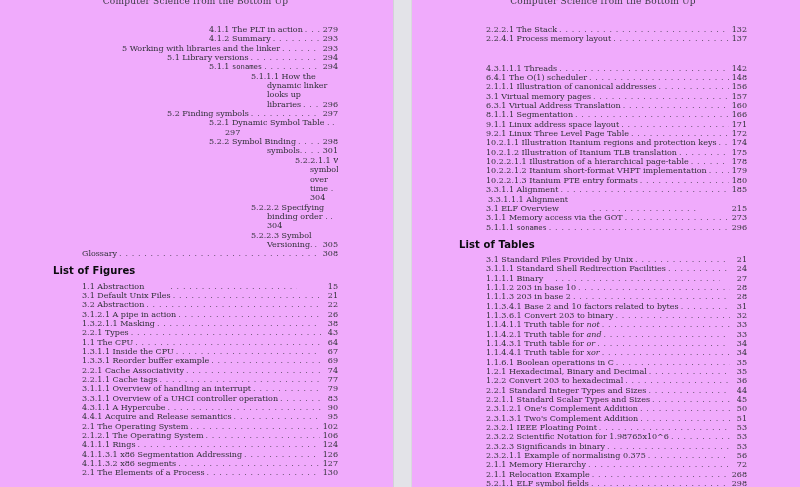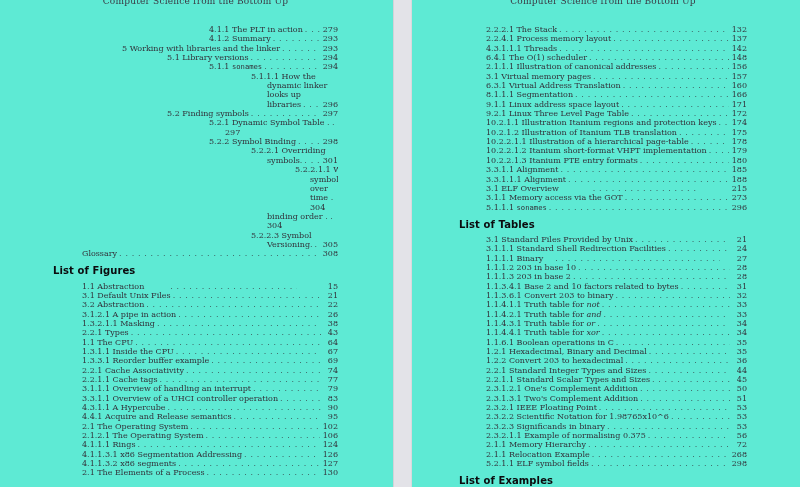--- a/index.html
+++ b/index.html
@@ -7,21 +7,21 @@
     width: 800px; height: 487px;
     overflow: hidden;
     background: #ffffff;
     font-family: "DejaVu Serif", serif;
     color: #32323a;
   }
   .viewport { position: relative; width: 800px; height: 487px; }
 
   .page {
     position: absolute; top: 0; bottom: 0;
-    background: #5eead4;
+    background: #f0abfc;
   }
   #page-left  { left: 0;     width: 393px; }
   #page-right { left: 412px; width: 388px; }
 
   .gutter {
     position: absolute; top: 0; bottom: 0;
     left: 393px; width: 19px;
     background: #e3e3e8;
     border-left: 1px solid #d2d2d7;
     border-right: 1px solid #d9d9dd;
@@ -98,27 +98,27 @@
           <div class="row" style="padding-left: 114px;"><span class="txt">5.1 Library versions</span><span class="leader">. . . . . . . . . . . . . . . . . . . . . . . . . . . . . . . . . . . . . . . . . . . . . . . . . . . . . . . . . . . . . . . . . . . . . . . . . . . . . . . . . . . . . . . . . . . . . . . . . . . . . . . . . . . . . . . . . . . . . . . . </span><span class="pg">294</span></div>
           <div class="row" style="padding-left: 156px;"><span class="txt">5.1.1 </span><span class="mono">sonames</span><span class="leader">. . . . . . . . . . . . . . . . . . . . . . . . . . . . . . . . . . . . . . . . . . . . . . . . . . . . . . . . . . . . . . . . . . . . . . . . . . . . . . . . . . . . . . . . . . . . . . . . . . . . . . . . . . . . . . . . . . . . . . . . </span><span class="pg">294</span></div>
           <div class="row" style="padding-left: 198px;"><span class="txt">5.1.1.1 How the</span></div>
           <div class="row" style="padding-left: 214px;"><span class="txt">dynamic linker</span></div>
           <div class="row" style="padding-left: 214px;"><span class="txt">looks up</span></div>
           <div class="row" style="padding-left: 214px;"><span class="txt">libraries</span><span class="leader">. . . . . . . . . . . . . . . . . . . . . . . . . . . . . . . . . . . . . . . . . . . . . . . . . . . . . . . . . . . . . . . . . . . . . . . . . . . . . . . . . . . . . . . . . . . . . . . . . . . . . . . . . . . . . . . . . . . . . . . . </span><span class="pg">296</span></div>
           <div class="row" style="padding-left: 114px;"><span class="txt">5.2 Finding symbols</span><span class="leader">. . . . . . . . . . . . . . . . . . . . . . . . . . . . . . . . . . . . . . . . . . . . . . . . . . . . . . . . . . . . . . . . . . . . . . . . . . . . . . . . . . . . . . . . . . . . . . . . . . . . . . . . . . . . . . . . . . . . . . . . </span><span class="pg">297</span></div>
           <div class="row" style="padding-left: 156px;"><span class="txt">5.2.1 Dynamic Symbol Table . .</span></div>
           <div class="row" style="padding-left: 172px;"><span class="txt">297</span></div>
           <div class="row" style="padding-left: 156px;"><span class="txt">5.2.2 Symbol Binding</span><span class="leader">. . . . . . . . . . . . . . . . . . . . . . . . . . . . . . . . . . . . . . . . . . . . . . . . . . . . . . . . . . . . . . . . . . . . . . . . . . . . . . . . . . . . . . . . . . . . . . . . . . . . . . . . . . . . . . . . . . . . . . . . </span><span class="pg">298</span></div>
-          <div class="row" style="padding-left: 198px;"><span class="txt">5.2.2.1 Overriding</span></div>
           <div class="row" style="padding-left: 214px;"><span class="txt">symbols.</span><span class="leader">. . . . . . . . . . . . . . . . . . . . . . . . . . . . . . . . . . . . . . . . . . . . . . . . . . . . . . . . . . . . . . . . . . . . . . . . . . . . . . . . . . . . . . . . . . . . . . . . . . . . . . . . . . . . . . . . . . . . . . . . </span><span class="pg">301</span></div>
           <div class="row" style="padding-left: 242px;"><span class="txt">5.2.2.1.1 Weak</span></div>
           <div class="row" style="padding-left: 257px;"><span class="txt">symbols</span></div>
           <div class="row" style="padding-left: 257px;"><span class="txt">over</span></div>
           <div class="row" style="padding-left: 257px;"><span class="txt">time .</span></div>
           <div class="row" style="padding-left: 257px;"><span class="txt">304</span></div>
+          <div class="row" style="padding-left: 198px;"><span class="txt">5.2.2.2 Specifying</span></div>
           <div class="row" style="padding-left: 214px;"><span class="txt">binding order . .</span></div>
           <div class="row" style="padding-left: 214px;"><span class="txt">304</span></div>
           <div class="row" style="padding-left: 198px; align-items: center;"><span class="txt">5.2.2.3 Symbol</span></div>
           <div class="row" style="padding-left: 214px;"><span class="txt">Versioning.</span><span class="leader">. . . . . . . . . . . . . . . . . . . . . . . . . . . . . . . . . . . . . . . . . . . . . . . . . . . . . . . . . . . . . . . . . . . . . . . . . . . . . . . . . . . . . . . . . . . . . . . . . . . . . . . . . . . . . . . . . . . . . . . . </span><span class="pg">305</span></div>
           <div class="row" style="padding-left: 29px;"><span class="txt">Glossary</span><span class="leader">. . . . . . . . . . . . . . . . . . . . . . . . . . . . . . . . . . . . . . . . . . . . . . . . . . . . . . . . . . . . . . . . . . . . . . . . . . . . . . . . . . . . . . . . . . . . . . . . . . . . . . . . . . . . . . . . . . . . . . . . </span><span class="pg">308</span></div>
         </div>
       <div class="sec-heading">List of Figures</div>
       <div>
           <div class="row" style="padding-left: 29px; gap: 24px;"><span class="txt">1.1 Abstraction</span><span class="leader">. . . . . . . . . . . . . . . . . . . . . . . . . . . . . . . . . . . . . . . . . . . . . . . . . . . . . . . . . . . . . . . . . . . . . . . . . . . . . . . . . . . . . . . . . . . . . . . . . . . . . . . . . . . . . . . . . . . . . . . . </span><span class="pg">15</span></div>
           <div class="row" style="padding-left: 29px;"><span class="txt">3.1 Default Unix Files</span><span class="leader">. . . . . . . . . . . . . . . . . . . . . . . . . . . . . . . . . . . . . . . . . . . . . . . . . . . . . . . . . . . . . . . . . . . . . . . . . . . . . . . . . . . . . . . . . . . . . . . . . . . . . . . . . . . . . . . . . . . . . . . . </span><span class="pg">21</span></div>
@@ -146,35 +146,35 @@
   </div>
 
   <div class="gutter"></div>
 
   <div class="page" id="page-right">
     <div class="running-header">Computer Science from the Bottom Up</div>
     <div class="content" id="right-content">
       <div>
           <div class="row" style="padding-left: 27px;"><span class="txt">2.2.2.1 The Stack</span><span class="leader">. . . . . . . . . . . . . . . . . . . . . . . . . . . . . . . . . . . . . . . . . . . . . . . . . . . . . . . . . . . . . . . . . . . . . . . . . . . . . . . . . . . . . . . . . . . . . . . . . . . . . . . . . . . . . . . . . . . . . . . . </span><span class="pg">132</span></div>
           <div class="row" style="padding-left: 27px;"><span class="txt">2.2.4.1 Process memory layout</span><span class="leader">. . . . . . . . . . . . . . . . . . . . . . . . . . . . . . . . . . . . . . . . . . . . . . . . . . . . . . . . . . . . . . . . . . . . . . . . . . . . . . . . . . . . . . . . . . . . . . . . . . . . . . . . . . . . . . . . . . . . . . . . </span><span class="pg">137</span></div>
-          <div class="row" style="padding-left: 27px;"><span class="txt">4.3.1.1.1 Threads</span><span class="leader">. . . . . . . . . . . . . . . . . . . . . . . . . . . . . . . . . . . . . . . . . . . . . . . . . . . . . . . . . . . . . . . . . . . . . . . . . . . . . . . . . . . . . . . . . . . . . . . . . . . . . . . . . . . . . . . . . . . . . . . . </span><span class="pg">142</span></div>
+          <div class="row" style="padding-left: 27px; margin-top: 20px;"><span class="txt">4.3.1.1.1 Threads</span><span class="leader">. . . . . . . . . . . . . . . . . . . . . . . . . . . . . . . . . . . . . . . . . . . . . . . . . . . . . . . . . . . . . . . . . . . . . . . . . . . . . . . . . . . . . . . . . . . . . . . . . . . . . . . . . . . . . . . . . . . . . . . . </span><span class="pg">142</span></div>
           <div class="row" style="padding-left: 27px;"><span class="txt">6.4.1 The O(1) scheduler</span><span class="leader">. . . . . . . . . . . . . . . . . . . . . . . . . . . . . . . . . . . . . . . . . . . . . . . . . . . . . . . . . . . . . . . . . . . . . . . . . . . . . . . . . . . . . . . . . . . . . . . . . . . . . . . . . . . . . . . . . . . . . . . . </span><span class="pg">148</span></div>
           <div class="row" style="padding-left: 27px;"><span class="txt">2.1.1.1 Illustration of canonical addresses</span><span class="leader">. . . . . . . . . . . . . . . . . . . . . . . . . . . . . . . . . . . . . . . . . . . . . . . . . . . . . . . . . . . . . . . . . . . . . . . . . . . . . . . . . . . . . . . . . . . . . . . . . . . . . . . . . . . . . . . . . . . . . . . . </span><span class="pg">156</span></div>
           <div class="row" style="padding-left: 27px;"><span class="txt">3.1 Virtual memory pages</span><span class="leader">. . . . . . . . . . . . . . . . . . . . . . . . . . . . . . . . . . . . . . . . . . . . . . . . . . . . . . . . . . . . . . . . . . . . . . . . . . . . . . . . . . . . . . . . . . . . . . . . . . . . . . . . . . . . . . . . . . . . . . . . </span><span class="pg">157</span></div>
           <div class="row" style="padding-left: 27px;"><span class="txt">6.3.1 Virtual Address Translation</span><span class="leader">. . . . . . . . . . . . . . . . . . . . . . . . . . . . . . . . . . . . . . . . . . . . . . . . . . . . . . . . . . . . . . . . . . . . . . . . . . . . . . . . . . . . . . . . . . . . . . . . . . . . . . . . . . . . . . . . . . . . . . . . </span><span class="pg">160</span></div>
           <div class="row" style="padding-left: 27px;"><span class="txt">8.1.1.1 Segmentation</span><span class="leader">. . . . . . . . . . . . . . . . . . . . . . . . . . . . . . . . . . . . . . . . . . . . . . . . . . . . . . . . . . . . . . . . . . . . . . . . . . . . . . . . . . . . . . . . . . . . . . . . . . . . . . . . . . . . . . . . . . . . . . . . </span><span class="pg">166</span></div>
           <div class="row" style="padding-left: 27px;"><span class="txt">9.1.1 Linux address space layout</span><span class="leader">. . . . . . . . . . . . . . . . . . . . . . . . . . . . . . . . . . . . . . . . . . . . . . . . . . . . . . . . . . . . . . . . . . . . . . . . . . . . . . . . . . . . . . . . . . . . . . . . . . . . . . . . . . . . . . . . . . . . . . . . </span><span class="pg">171</span></div>
           <div class="row" style="padding-left: 27px;"><span class="txt">9.2.1 Linux Three Level Page Table</span><span class="leader">. . . . . . . . . . . . . . . . . . . . . . . . . . . . . . . . . . . . . . . . . . . . . . . . . . . . . . . . . . . . . . . . . . . . . . . . . . . . . . . . . . . . . . . . . . . . . . . . . . . . . . . . . . . . . . . . . . . . . . . . </span><span class="pg">172</span></div>
           <div class="row" style="padding-left: 27px;"><span class="txt">10.2.1.1 Illustration Itanium regions and protection keys</span><span class="leader">. . . . . . . . . . . . . . . . . . . . . . . . . . . . . . . . . . . . . . . . . . . . . . . . . . . . . . . . . . . . . . . . . . . . . . . . . . . . . . . . . . . . . . . . . . . . . . . . . . . . . . . . . . . . . . . . . . . . . . . . </span><span class="pg">174</span></div>
           <div class="row" style="padding-left: 27px;"><span class="txt">10.2.1.2 Illustration of Itanium TLB translation</span><span class="leader">. . . . . . . . . . . . . . . . . . . . . . . . . . . . . . . . . . . . . . . . . . . . . . . . . . . . . . . . . . . . . . . . . . . . . . . . . . . . . . . . . . . . . . . . . . . . . . . . . . . . . . . . . . . . . . . . . . . . . . . . </span><span class="pg">175</span></div>
           <div class="row" style="padding-left: 27px;"><span class="txt">10.2.2.1.1 Illustration of a hierarchical page-table</span><span class="leader">. . . . . . . . . . . . . . . . . . . . . . . . . . . . . . . . . . . . . . . . . . . . . . . . . . . . . . . . . . . . . . . . . . . . . . . . . . . . . . . . . . . . . . . . . . . . . . . . . . . . . . . . . . . . . . . . . . . . . . . . </span><span class="pg">178</span></div>
           <div class="row" style="padding-left: 27px;"><span class="txt">10.2.2.1.2 Itanium short-format VHPT implementation</span><span class="leader">. . . . . . . . . . . . . . . . . . . . . . . . . . . . . . . . . . . . . . . . . . . . . . . . . . . . . . . . . . . . . . . . . . . . . . . . . . . . . . . . . . . . . . . . . . . . . . . . . . . . . . . . . . . . . . . . . . . . . . . . </span><span class="pg">179</span></div>
           <div class="row" style="padding-left: 27px;"><span class="txt">10.2.2.1.3 Itanium PTE entry formats</span><span class="leader">. . . . . . . . . . . . . . . . . . . . . . . . . . . . . . . . . . . . . . . . . . . . . . . . . . . . . . . . . . . . . . . . . . . . . . . . . . . . . . . . . . . . . . . . . . . . . . . . . . . . . . . . . . . . . . . . . . . . . . . . </span><span class="pg">180</span></div>
           <div class="row" style="padding-left: 27px; justify-content: space-between;"><span class="txt">3.3.1.1 Alignment</span><span class="leader">. . . . . . . . . . . . . . . . . . . . . . . . . . . . . . . . . . . . . . . . . . . . . . . . . . . . . . . . . . . . . . . . . . . . . . . . . . . . . . . . . . . . . . . . . . . . . . . . . . . . . . . . . . . . . . . . . . . . . . . . </span><span class="pg">185</span></div>
-          <div class="row" style="padding-left: 27px;"><span class="txt">3.3.1.1.1 Alignment</span><span class="leader">. . . . . . . . . . . . . . . . . . . . . . . . . . . . . . . . . . . . . . . . . . . . . . . . . . . . . . . . . . . . . . . . . . . . . . . . . . . . . . . . . . . . . . . . . . . . . . . . . . . . . . . . . . . . . . . . . . . . . . . . </span><span class="pg">188</span></div>
+          <div class="row" style="padding-left: 27px; flex-direction: column;"><span class="txt">3.3.1.1.1 Alignment</span><span class="leader">. . . . . . . . . . . . . . . . . . . . . . . . . . . . . . . . . . . . . . . . . . . . . . . . . . . . . . . . . . . . . . . . . . . . . . . . . . . . . . . . . . . . . . . . . . . . . . . . . . . . . . . . . . . . . . . . . . . . . . . . </span><span class="pg">188</span></div>
           <div class="row" style="padding-left: 27px; gap: 32px;"><span class="txt">3.1 ELF Overview</span><span class="leader">. . . . . . . . . . . . . . . . . . . . . . . . . . . . . . . . . . . . . . . . . . . . . . . . . . . . . . . . . . . . . . . . . . . . . . . . . . . . . . . . . . . . . . . . . . . . . . . . . . . . . . . . . . . . . . . . . . . . . . . . </span><span class="pg">215</span></div>
           <div class="row" style="padding-left: 27px;"><span class="txt">3.1.1 Memory access via the GOT</span><span class="leader">. . . . . . . . . . . . . . . . . . . . . . . . . . . . . . . . . . . . . . . . . . . . . . . . . . . . . . . . . . . . . . . . . . . . . . . . . . . . . . . . . . . . . . . . . . . . . . . . . . . . . . . . . . . . . . . . . . . . . . . . </span><span class="pg">273</span></div>
           <div class="row" style="padding-left: 27px;"><span class="txt">5.1.1.1 </span><span class="mono">sonames</span><span class="leader">. . . . . . . . . . . . . . . . . . . . . . . . . . . . . . . . . . . . . . . . . . . . . . . . . . . . . . . . . . . . . . . . . . . . . . . . . . . . . . . . . . . . . . . . . . . . . . . . . . . . . . . . . . . . . . . . . . . . . . . . </span><span class="pg">296</span></div>
         </div>
       <div class="sec-heading">List of Tables</div>
       <div>
           <div class="row" style="padding-left: 27px;"><span class="txt">3.1 Standard Files Provided by Unix</span><span class="leader">. . . . . . . . . . . . . . . . . . . . . . . . . . . . . . . . . . . . . . . . . . . . . . . . . . . . . . . . . . . . . . . . . . . . . . . . . . . . . . . . . . . . . . . . . . . . . . . . . . . . . . . . . . . . . . . . . . . . . . . . </span><span class="pg">21</span></div>
           <div class="row" style="padding-left: 27px;"><span class="txt">3.1.1.1 Standard Shell Redirection Facilities</span><span class="leader">. . . . . . . . . . . . . . . . . . . . . . . . . . . . . . . . . . . . . . . . . . . . . . . . . . . . . . . . . . . . . . . . . . . . . . . . . . . . . . . . . . . . . . . . . . . . . . . . . . . . . . . . . . . . . . . . . . . . . . . . </span><span class="pg">24</span></div>
           <div class="row" style="padding-left: 27px; gap: 10px;"><span class="txt">1.1.1.1 Binary</span><span class="leader">. . . . . . . . . . . . . . . . . . . . . . . . . . . . . . . . . . . . . . . . . . . . . . . . . . . . . . . . . . . . . . . . . . . . . . . . . . . . . . . . . . . . . . . . . . . . . . . . . . . . . . . . . . . . . . . . . . . . . . . . </span><span class="pg">27</span></div>
           <div class="row" style="padding-left: 27px;"><span class="txt">1.1.1.2 203 in base 10</span><span class="leader">. . . . . . . . . . . . . . . . . . . . . . . . . . . . . . . . . . . . . . . . . . . . . . . . . . . . . . . . . . . . . . . . . . . . . . . . . . . . . . . . . . . . . . . . . . . . . . . . . . . . . . . . . . . . . . . . . . . . . . . . </span><span class="pg">28</span></div>

